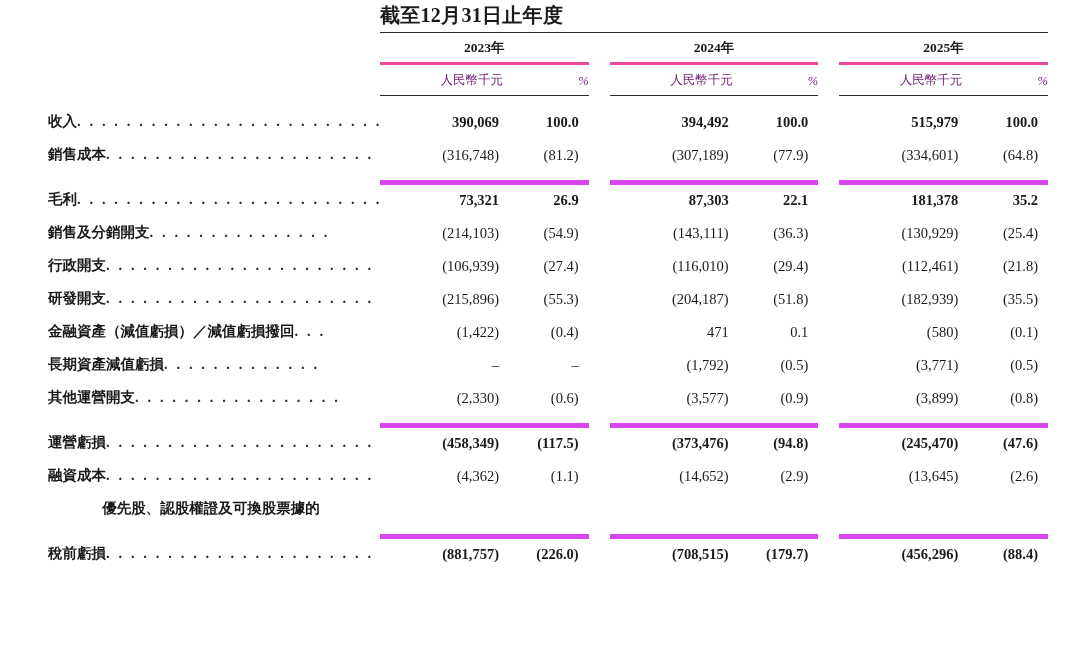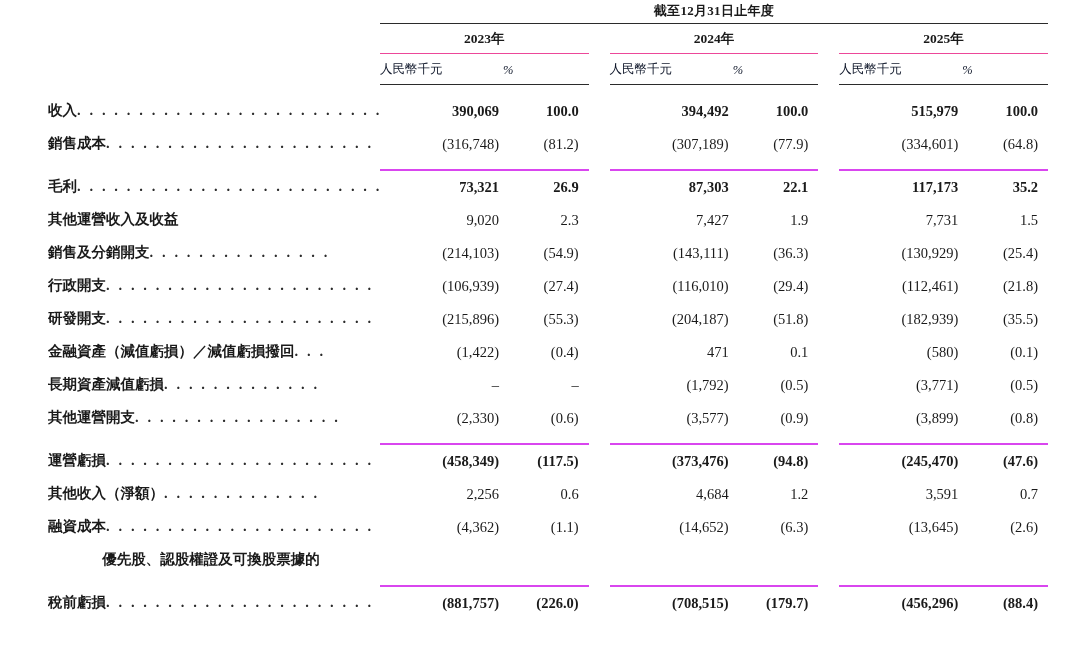--- a/index.html
+++ b/index.html
@@ -34,48 +34,47 @@
   col.c-gap   { width: 20px; }
 
   td, th {
     padding: 0;
     vertical-align: bottom;
     font-weight: normal;
   }
 
   
   .hdr-top-label {
-    text-align: center;
-    font-size: 13px;
+    font-size: 20px;
     font-weight: bold;
     padding-bottom: 3px;
     letter-spacing: .3px;
   }
   .rule-top {
     border-bottom: 1px solid #2b2b2b;
     height: 0;
     font-size: 0;
     line-height: 0;
   }
   .yr {
     text-align: center;
     font-size: 13.5px;
     font-weight: bold;
     padding: 6px 0 5px 0;
   }
   .yr-underline {
-    border-bottom: 1px solid #ec4899;
+    border-bottom: 3px solid #ec4899;
     font-family: Liberation Serif, serif;
   }
   .unit {
-    text-align: left;
+    text-align: right;
     font-size: 12.5px;
     font-style: italic;
     padding: 7px 0 6px 0;
-    color: #0f172a;
+    color: #701a75;
   }
   .unit-cn {
     font-style: normal;
     font-size: 12.5px;
   }
   .hdr-rule-bottom td {
     border-bottom: 1px solid #2b2b2b;
     height: 0;
     font-size: 0;
     line-height: 0;
@@ -105,21 +104,21 @@
   td.amt, td.pct {
     text-align: right;
     padding-right: 4px;
     font-variant-numeric: tabular-nums;
   }
   td.pct { padding-right: 10px; font-family: Liberation Serif, serif; }
 
   tr.bold td { font-weight: bold; }
   tr.spacer td { height: 9px; font-size: 0; line-height: 0; padding: 0; }
 
-  .subline td.amt, .subline td.pct { border-top: 2px solid #d946ef; }
+  .subline td.amt, .subline td.pct { border-top: 5px solid #d946ef; }
 
   .indent2 { padding-left: 26px; display: inline-block; }
   .wrap-second td { padding-top: 0; }
   .wrap-first td { padding-bottom: 0; text-align: center; }
 </style>
 </head>
 <body>
 
 <div class="sheet">
   <table class="fin">
@@ -213,37 +212,24 @@
     <tr class="row bold subline">
       <td class="label">
             <span class="label-inner"><span>毛利</span><span class="leader">. . . . . . . . . . . . . . . . . . . . . . . . . .</span></span>
           </td>
       <td class="amt">73,321</td>
       <td class="pct">26.9</td>
       <td></td>
       <td class="amt">87,303</td>
       <td class="pct">22.1</td>
       <td></td>
-      <td class="amt">117,173</td>
+      <td class="amt">181,378</td>
       <td class="pct">35.2</td>
     </tr>
 
-    <tr class="row">
-      <td class="label">
-            <span class="label-inner"><span>其他運營收入及收益</span><span class="leader"></span></span>
-          </td>
-      <td class="amt">9,020</td>
-      <td class="pct">2.3</td>
-      <td></td>
-      <td class="amt">7,427</td>
-      <td class="pct">1.9</td>
-      <td></td>
-      <td class="amt">7,731</td>
-      <td class="pct">1.5</td>
-    </tr>
 
     <tr class="row">
       <td class="label">
             <span class="label-inner"><span>銷售及分銷開支</span><span class="leader">. . . . . . . . . . . . . . .</span></span>
           </td>
       <td class="amt">(214,103)</td>
       <td class="pct">(54.9)</td>
       <td></td>
       <td class="amt">(143,111)</td>
       <td class="pct">(36.3)</td>
@@ -333,43 +319,30 @@
       <td class="amt">(458,349)</td>
       <td class="pct">(117.5)</td>
       <td></td>
       <td class="amt">(373,476)</td>
       <td class="pct">(94.8)</td>
       <td></td>
       <td class="amt">(245,470)</td>
       <td class="pct">(47.6)</td>
     </tr>
 
-    <tr class="row">
-      <td class="label">
-            <span class="label-inner"><span>其他收入（淨額）</span><span class="leader">. . . . . . . . . . . . .</span></span>
-          </td>
-      <td class="amt">2,256</td>
-      <td class="pct">0.6</td>
-      <td></td>
-      <td class="amt">4,684</td>
-      <td class="pct">1.2</td>
-      <td></td>
-      <td class="amt">3,591</td>
-      <td class="pct">0.7</td>
-    </tr>
 
     <tr class="row">
       <td class="label">
             <span class="label-inner"><span>融資成本</span><span class="leader">. . . . . . . . . . . . . . . . . . . . . .</span></span>
           </td>
       <td class="amt">(4,362)</td>
       <td class="pct">(1.1)</td>
       <td></td>
       <td class="amt">(14,652)</td>
-      <td class="pct">(6.3)</td>
+      <td class="pct">(2.9)</td>
       <td></td>
       <td class="amt">(13,645)</td>
       <td class="pct">(2.6)</td>
     </tr>
 
 
     <tr class="row wrap-first">
       <td class="label">
             <span class="label-inner">優先股、認股權證及可換股票據的</span>
           </td>

